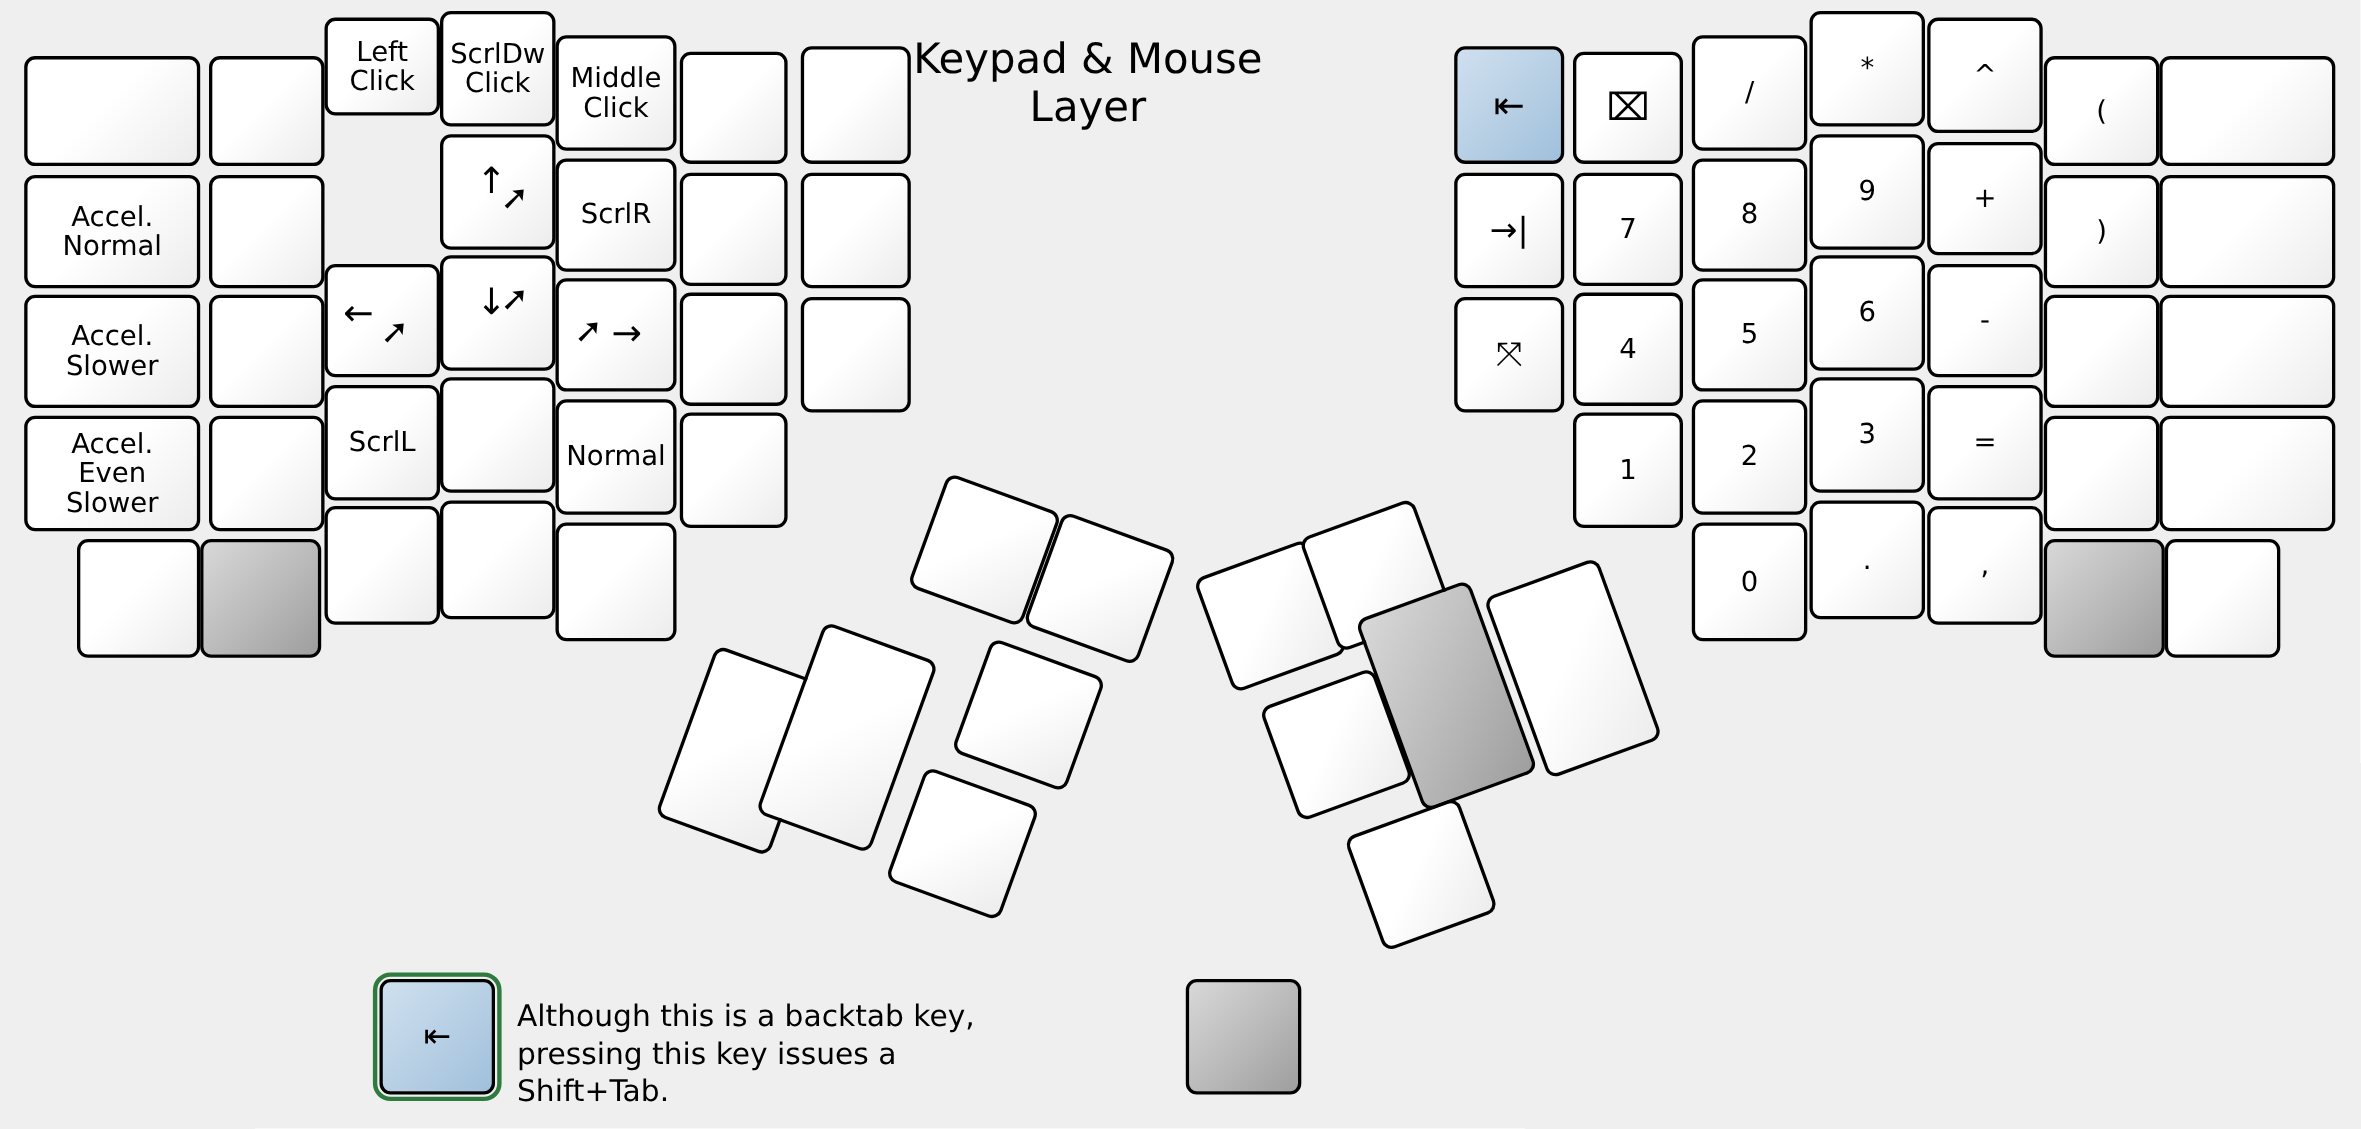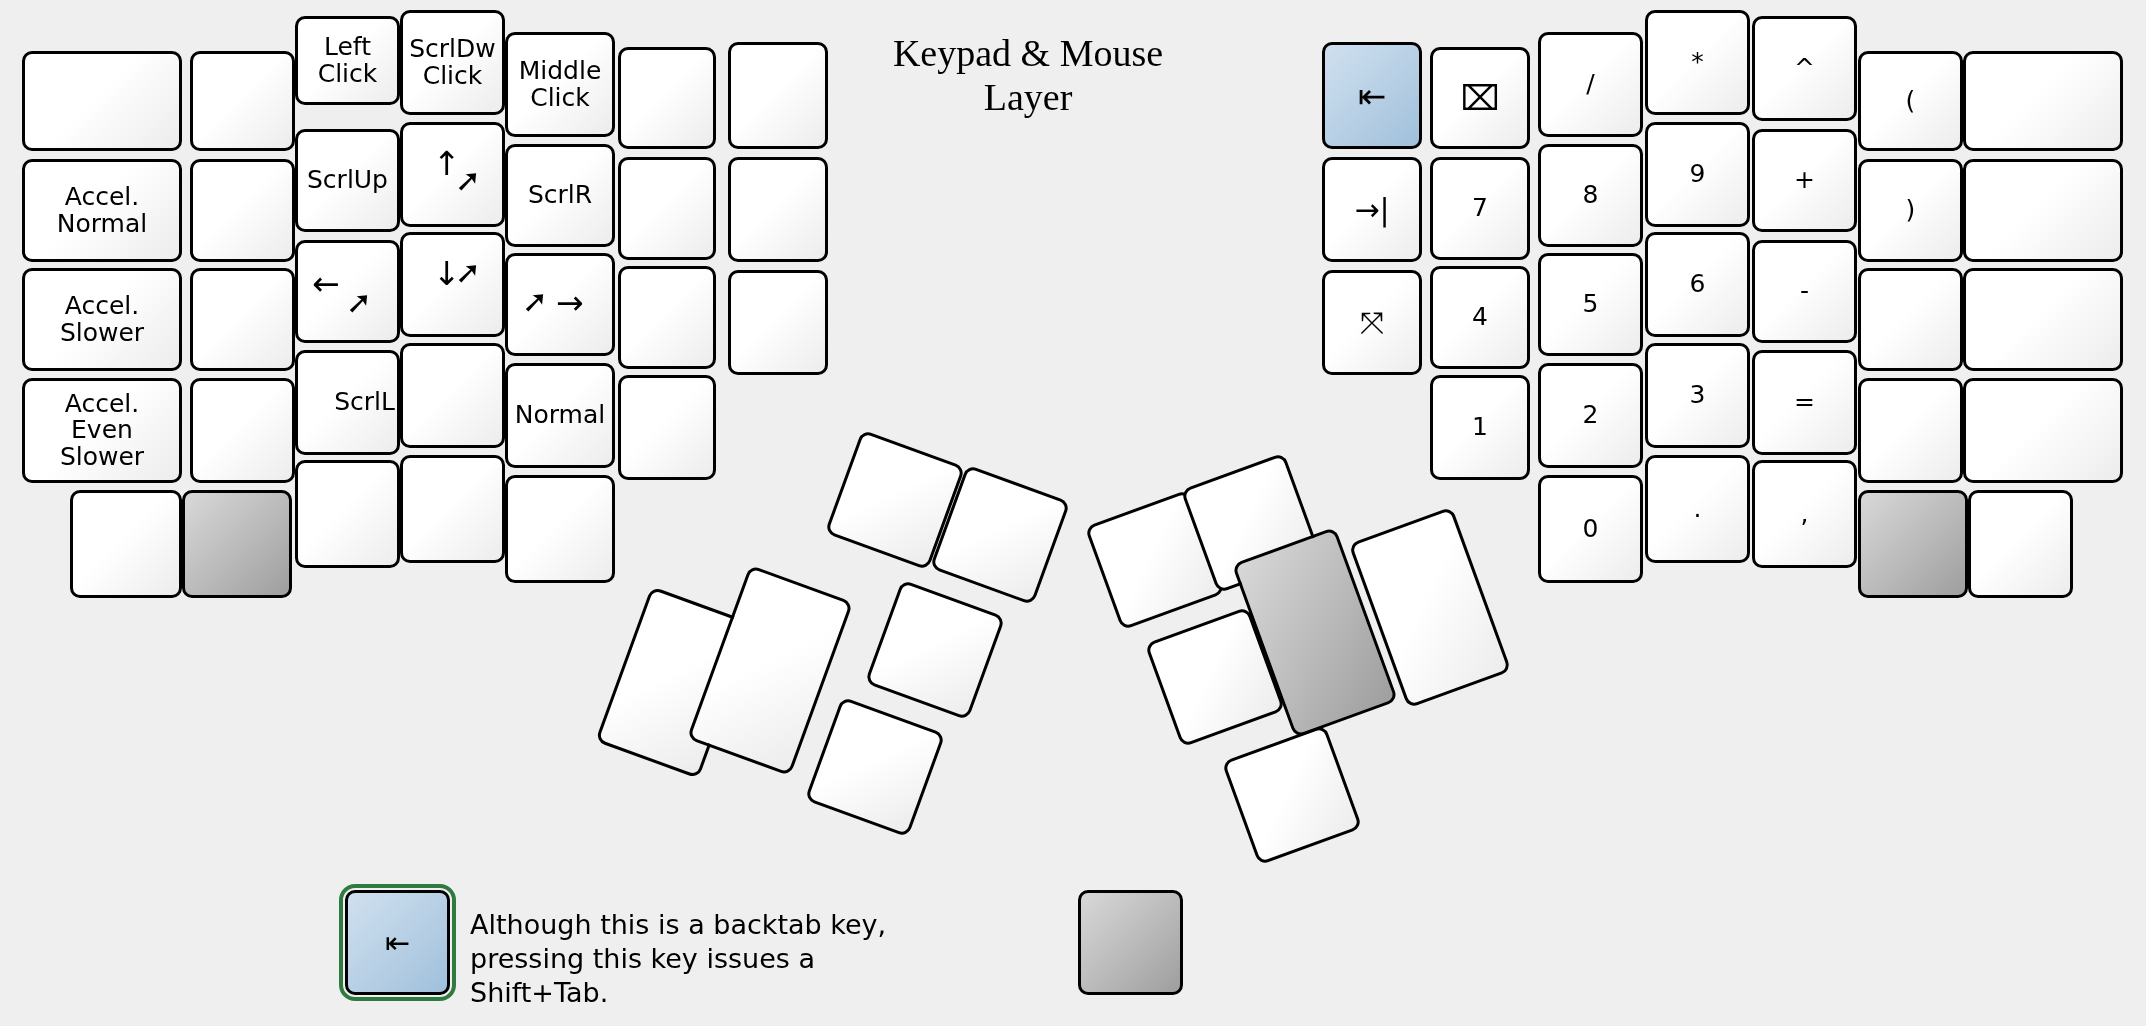--- a/index.html
+++ b/index.html
@@ -101,21 +101,21 @@
     position: absolute;
     font-size: 31px;
     line-height: 1;
   }
 </style>
 </head>
 <body>
 
 <div id="root">
 
-  <div class="title" style="left:828px; top:32px; width:400px;font-family:Liberation Serif, serif;">Keypad &amp; Mouse
+  <div class="title" style="left:789px; top:32px; width:400px;">Keypad &amp; Mouse
 Layer</div>
 
   <div class="key" style="left:22px; top:51px; width:160px; height:100px;">
     <span class="label"></span>
   </div>
   <div class="key" style="left:190px; top:51px; width:105px; height:100px;">
     <span class="label"></span>
   </div>
   <div class="key" style="left:295px; top:16px; width:105px; height:89px;">
     <span class="label">Left
@@ -135,23 +135,20 @@
   <div class="key" style="left:728px; top:42px; width:100px; height:107px;">
     <span class="label"></span>
   </div>
 
   <div class="key" style="left:22px; top:159px; width:160px; height:103px;">
     <span class="label">Accel.
 Normal</span>
   </div>
   <div class="key" style="left:190px; top:159px; width:105px; height:103px;">
     <span class="label"></span>
-  </div>
-  <div class="key" style="left:295px; top:129px; width:105px; height:103px;">
-    <span class="label">ScrlUp</span>
   </div>
   <div class="key" style="left:400px; top:122px; width:105px; height:105px;">
     <span class="mouse-combo">
       <span class="arrowkey" style="left:30px; top:22px;">↑</span>
       <span class="cursor" style="left:52px; top:40px;">➚</span>
     </span>
   </div>
   <div class="key" style="left:505px; top:144px; width:110px; height:103px;">
     <span class="label">ScrlR</span>
   </div>
@@ -195,21 +192,21 @@
   </div>
 
   <div class="key" style="left:22px; top:378px; width:160px; height:105px;">
     <span class="label">Accel.
 Even
 Slower</span>
   </div>
   <div class="key" style="left:190px; top:378px; width:105px; height:105px;">
     <span class="label"></span>
   </div>
-  <div class="key" style="left:295px; top:350px; width:105px; height:105px;justify-content:flex-end;">
+  <div class="key" style="left:295px; top:350px; width:105px; height:105px;">
     <span class="label">ScrlL</span>
   </div>
   <div class="key" style="left:400px; top:343px; width:105px; height:105px;">
     <span class="label"></span>
   </div>
   <div class="key" style="left:505px; top:363px; width:110px; height:105px;">
     <span class="label">Normal</span>
   </div>
   <div class="key" style="left:618px; top:375px; width:98px; height:105px;">
     <span class="label"></span>

